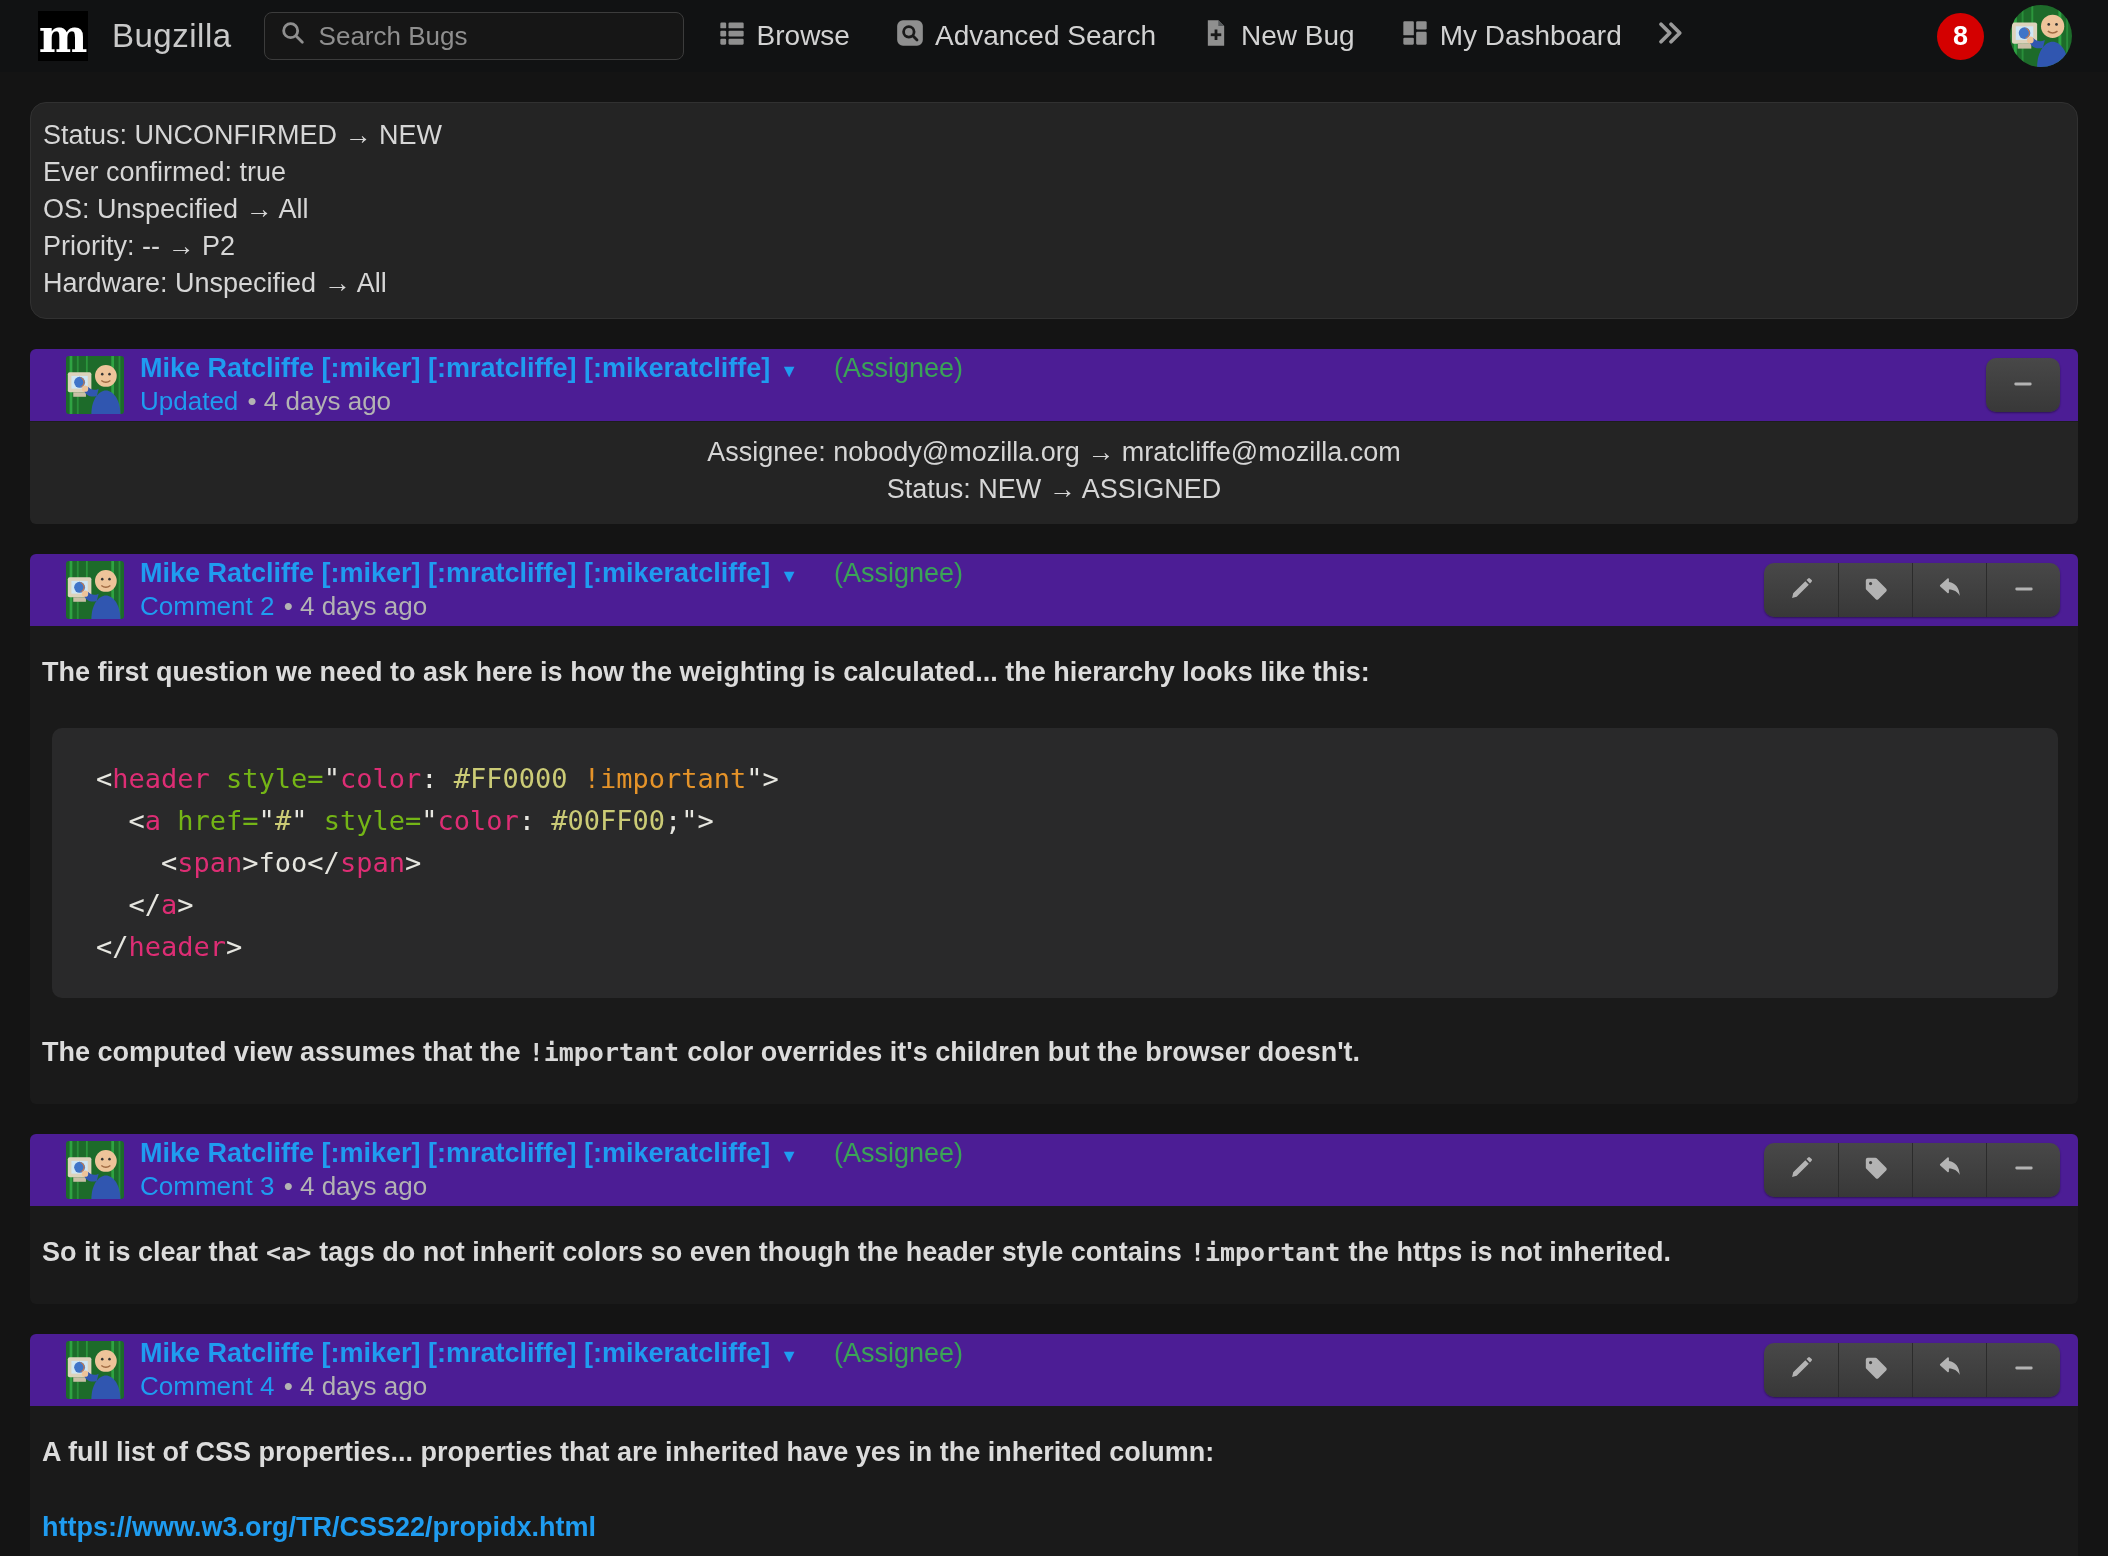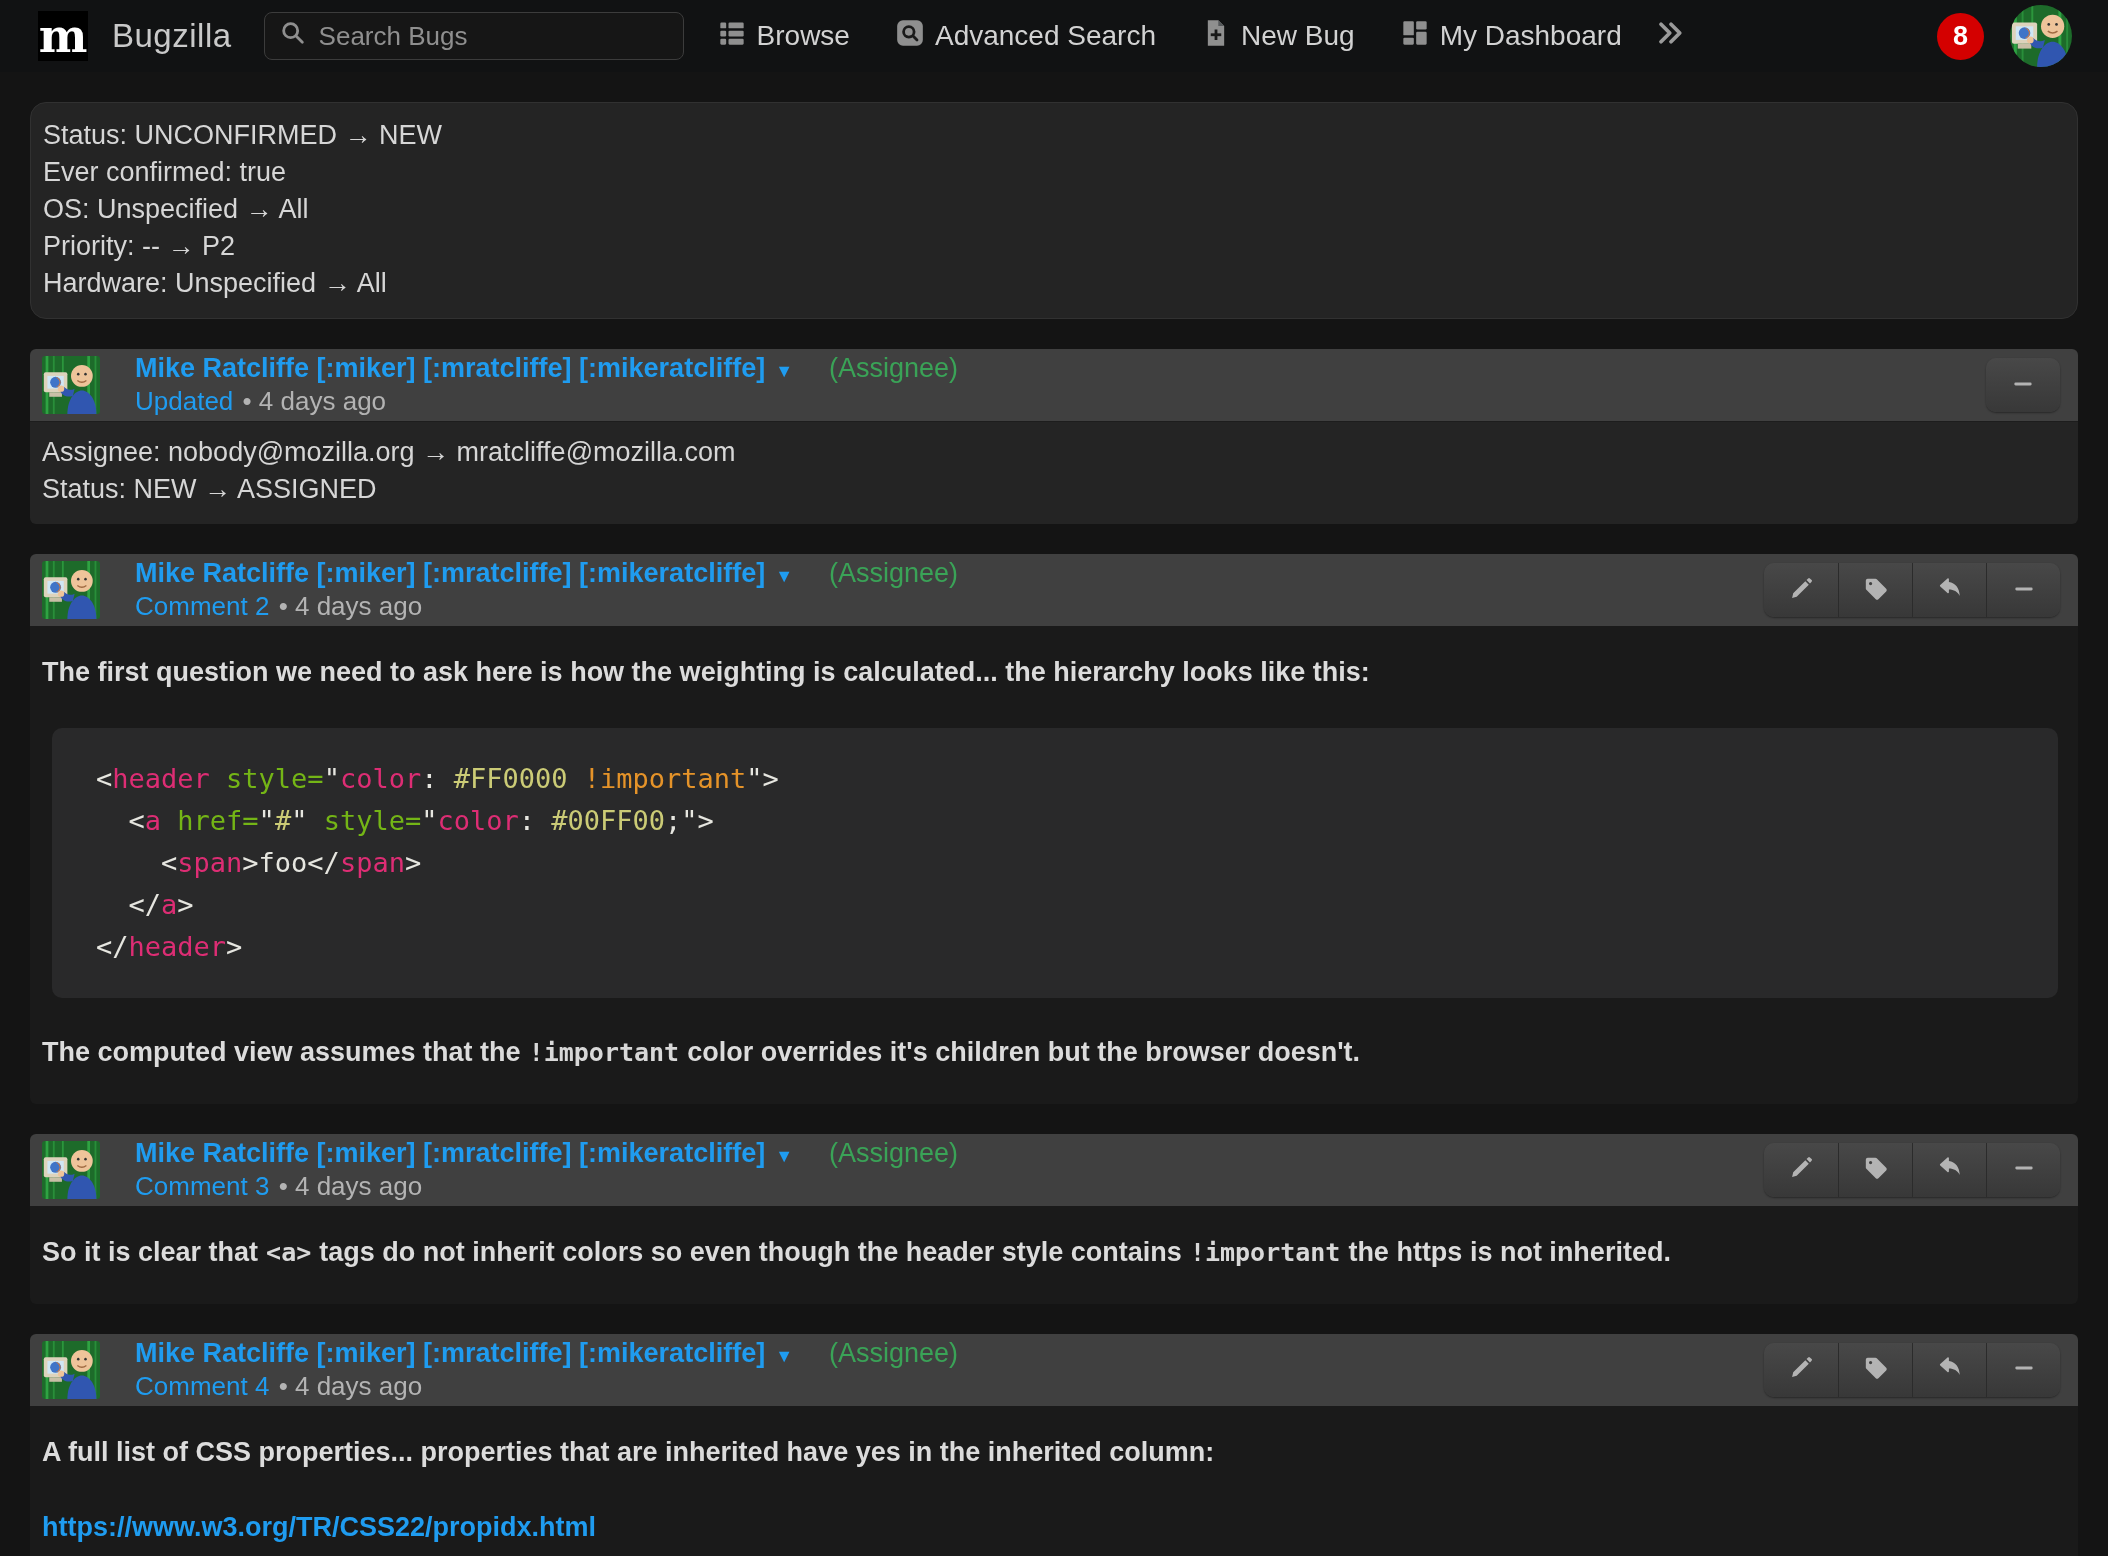--- a/index.html
+++ b/index.html
@@ -48,22 +48,22 @@
   
   .main { padding:0 30px; }
   .activity-panel {
     margin-top:30px; background:#242424; border:1px solid #313131; border-radius:16px;
     padding:14px 12px 16px 12px;
   }
   .activity-line { line-height:37px; color:#d6d6d6; }
 
   .comment { margin-top:30px; border-radius:6px; overflow:hidden; }
   .comment-header {
-    background:#404040; height:72px; display:flex; align-items:center;
-    padding:0 18px 0 12px; position:relative;gap:19px;
+    background:#4c1d95; height:72px; display:flex; align-items:center;
+    padding:0 18px 0 36px; position:relative;
   }
   .avatar-sq { width:58px; height:58px; border-radius:3px; overflow:hidden; flex:0 0 auto; }
   .avatar-sq svg { display:block; }
   .head-texts { margin-left:16px; display:flex; flex-direction:column; justify-content:center; gap:2px; }
   .head-line1 { display:flex; align-items:baseline; }
   .author-link { color:#1f9cf0; font-weight:bold; font-size:27px; text-decoration:none; cursor:pointer; }
   .caret { color:#1f9cf0; font-size:18px; margin-left:10px; cursor:pointer; }
   .role-tag { color:#3aa357; font-size:27px; margin-left:36px; }
   .head-line2 { font-size:26px; }
   .action-link { color:#1f9cf0; text-decoration:none; cursor:pointer; }
@@ -73,21 +73,21 @@
     margin-left:auto; display:flex; border-radius:10px; overflow:hidden;
     box-shadow:0 1px 2px rgba(0,0,0,.4);
   }
   .icon-btn {
     width:74px; height:54px; display:flex; align-items:center; justify-content:center;
     background:linear-gradient(#484848,#383838); border:none; cursor:pointer;
   }
   .icon-btn + .icon-btn { border-left:1px solid #2b2b2b; }
   .icon-btn svg { opacity:.85; }
 
-  .changes-body { background:#242424; padding:12px 12px 16px 12px; border-top:1px solid #1d1d1d; }
+  .changes-body { background:#242424; padding:12px 12px 16px 12px; border-top:1px solid #1d1d1d;text-align:center; }
   .changes-line { line-height:37px; color:#d6d6d6; }
 
   .comment-text { background:#1a1a1a; padding:26px 12px 30px 12px; color:#dcdcdc; }
   .comment-text p { line-height:1.55;font-weight:bold; }
   .comment-text p + p, .comment-text .code-wrap + p { margin-top:34px; }
   .inline-mono {
     font-family:"DejaVu Sans Mono","Liberation Mono",monospace;
     font-size:25px; color:#d8d8d8; margin:0 8px;
   }
   .text-link { color:#1f9cf0; text-decoration:none; cursor:pointer; }

